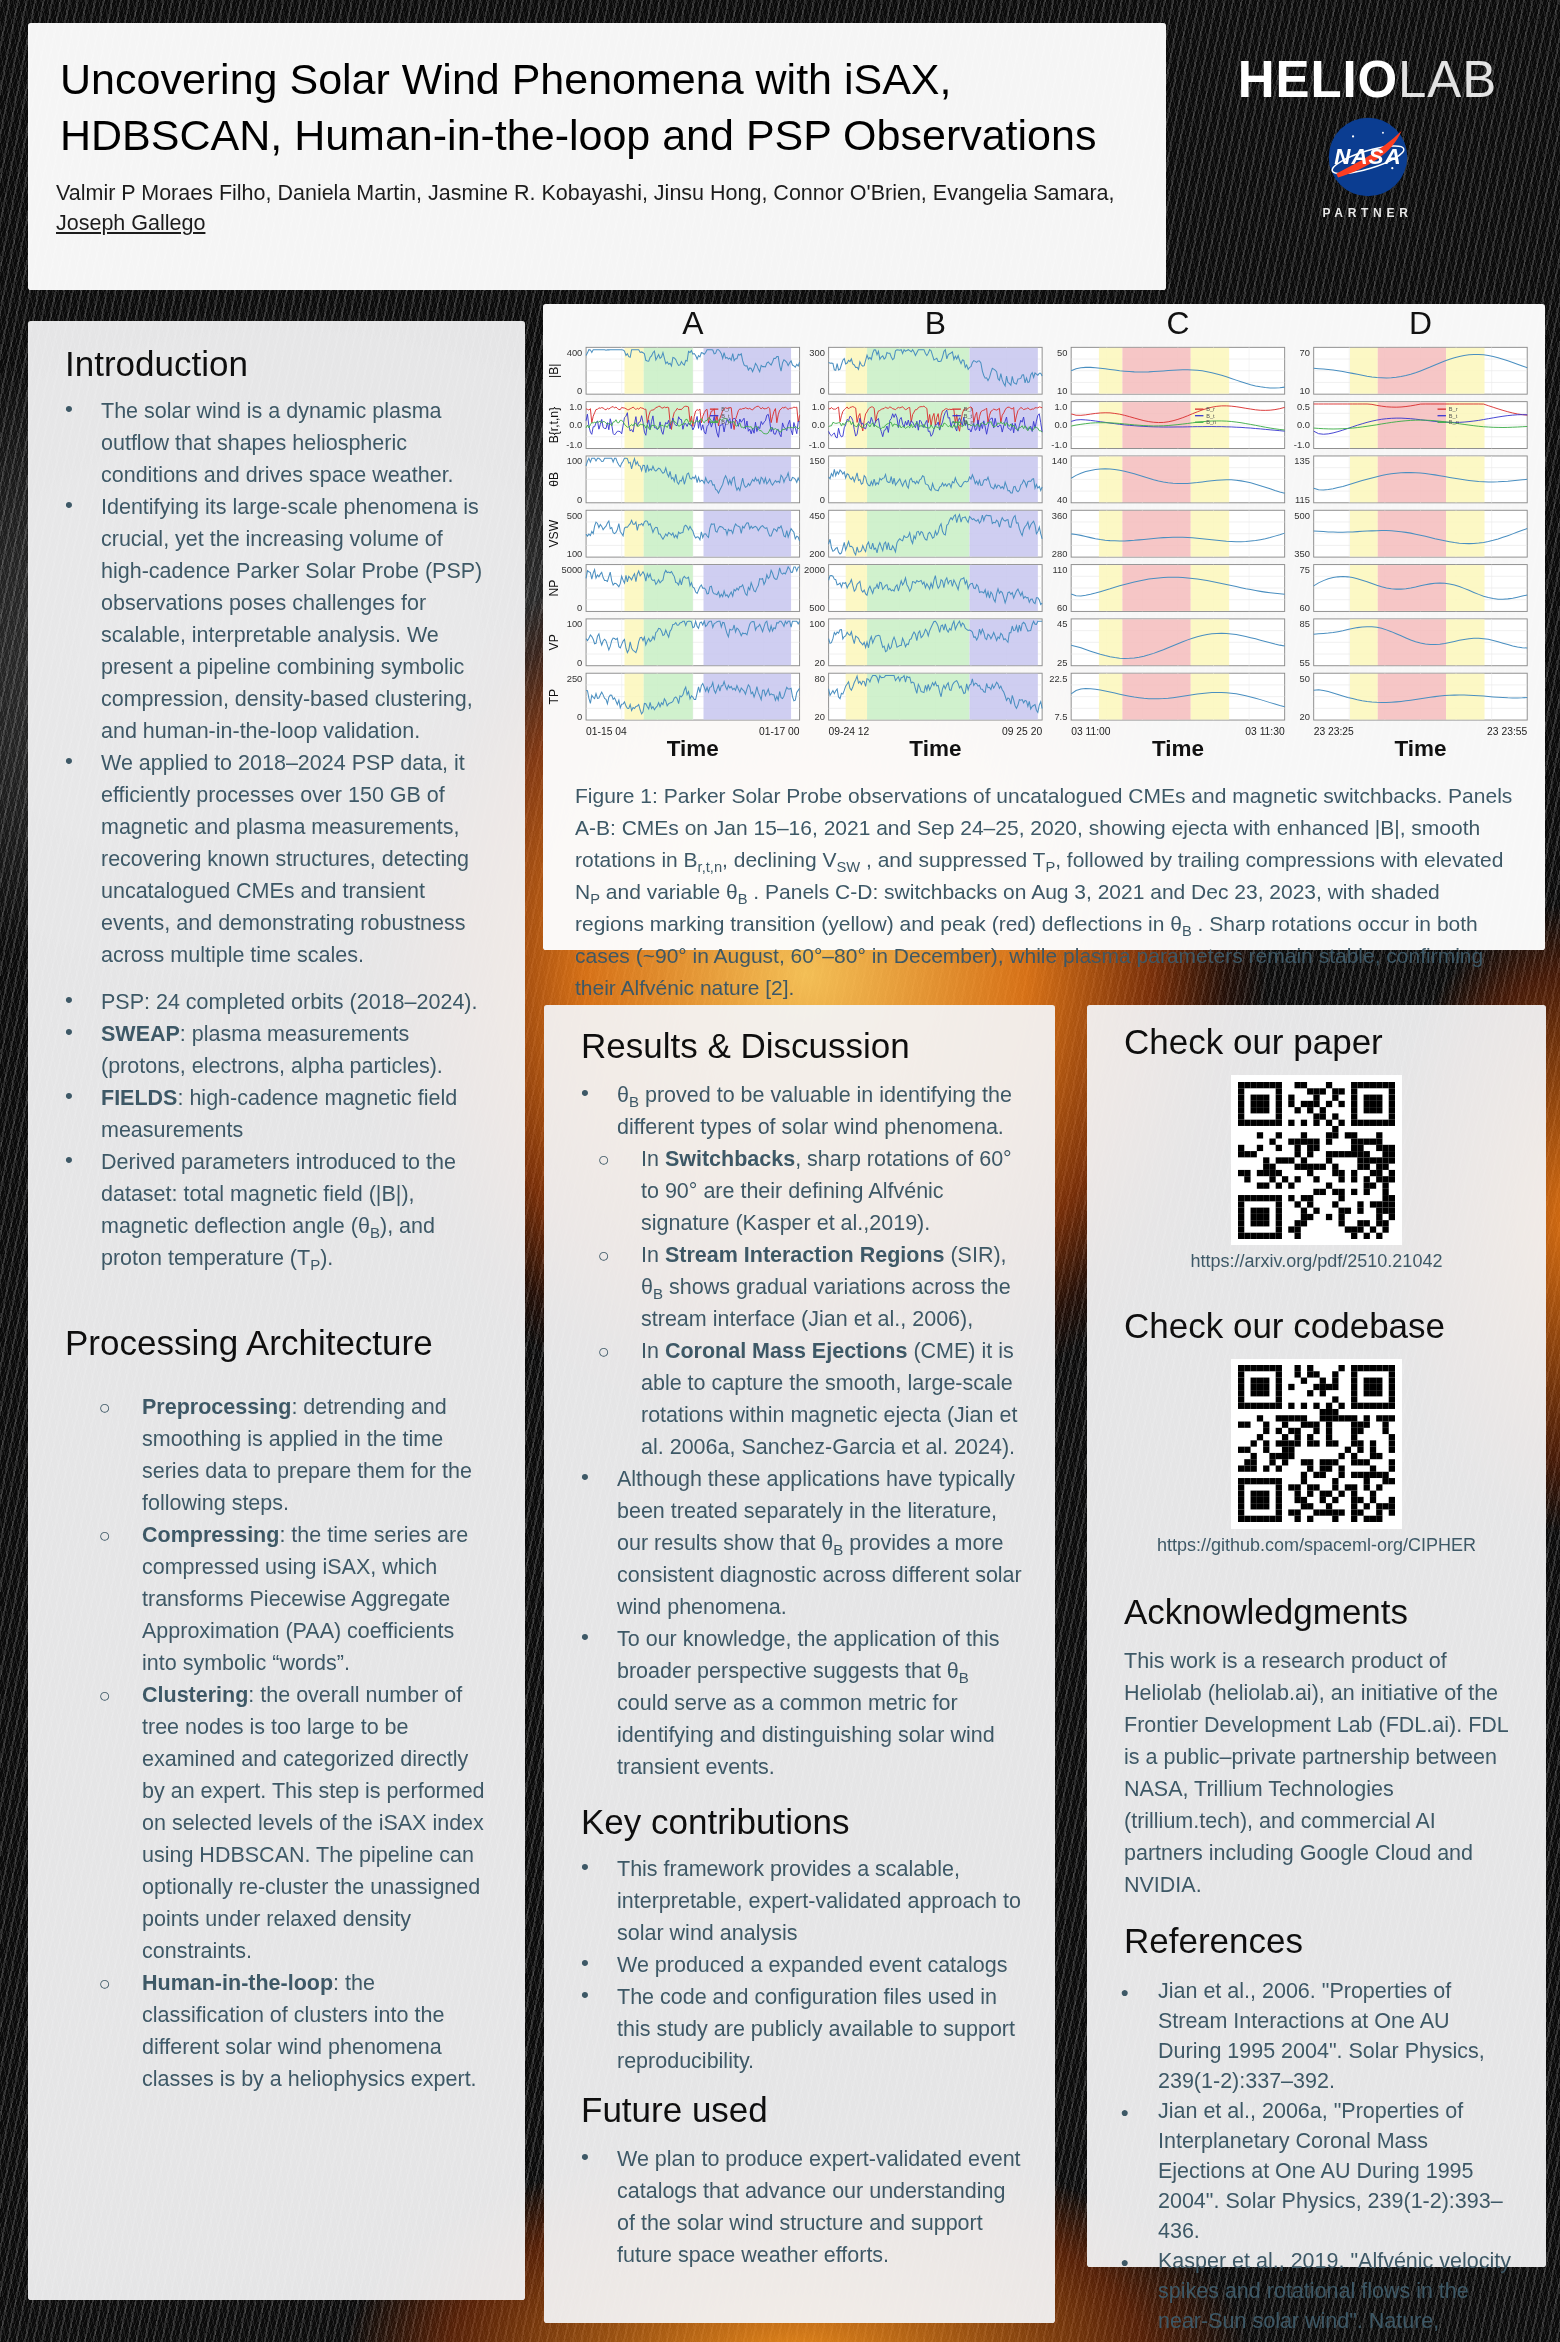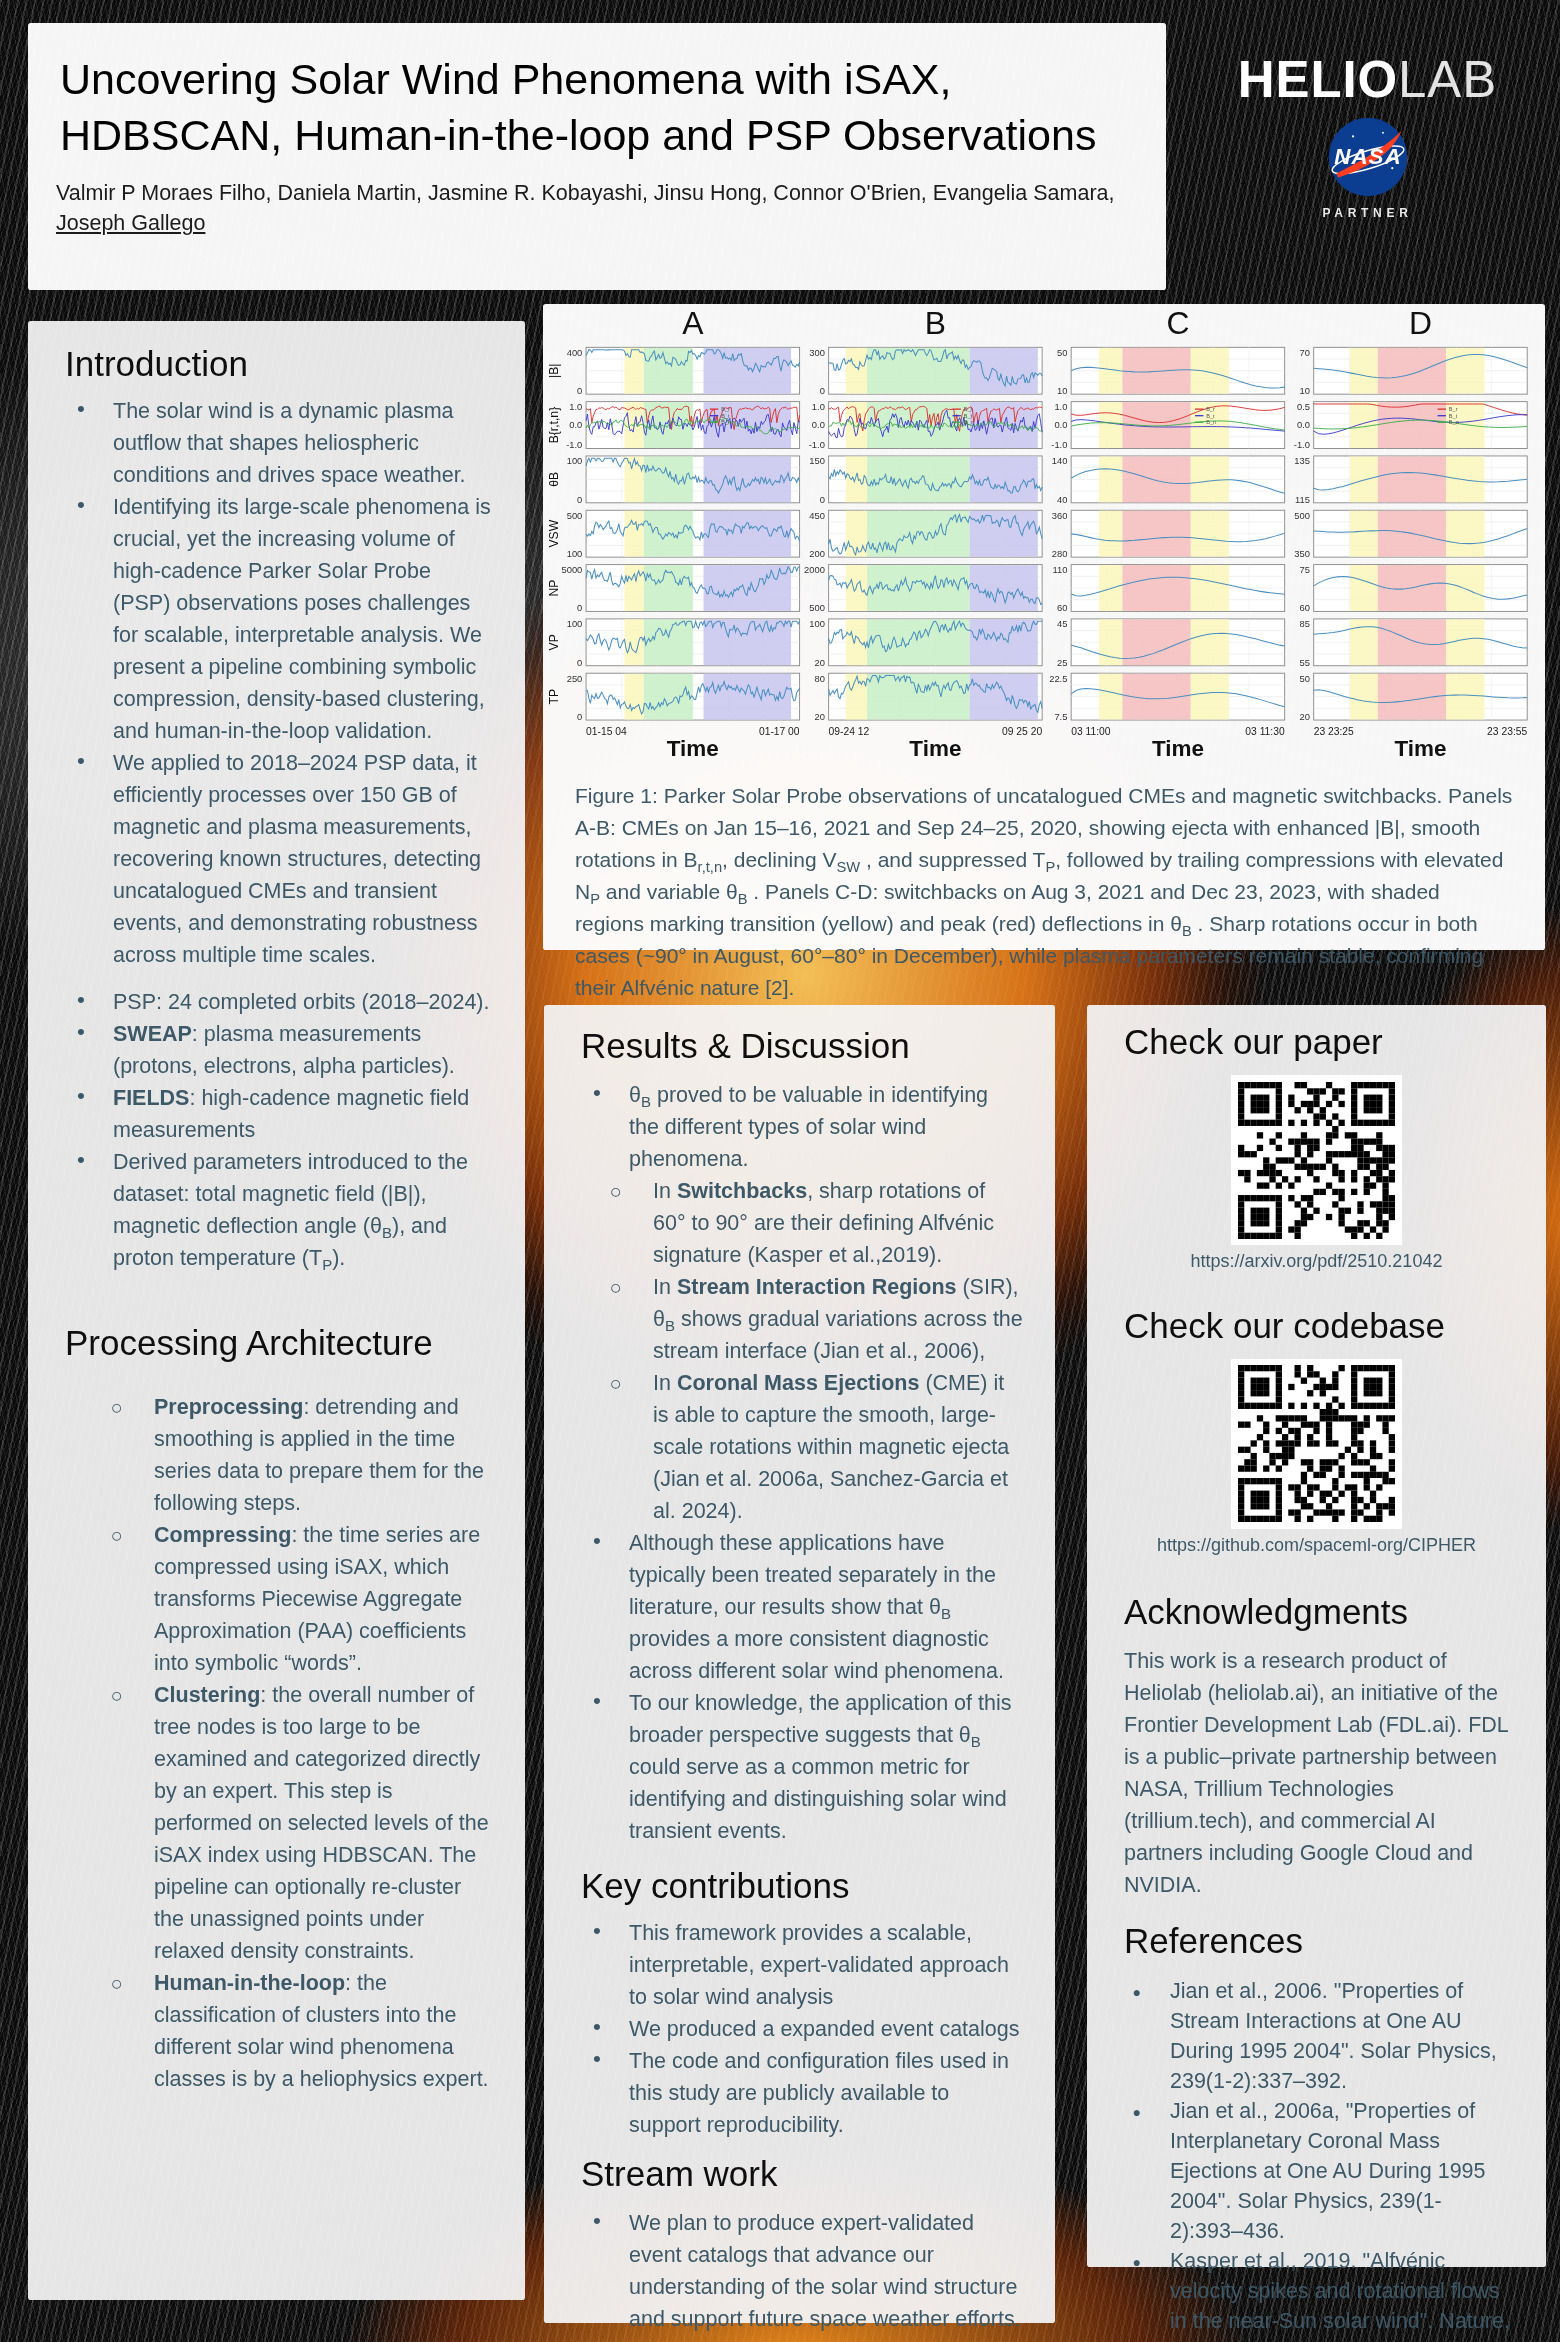--- a/index.html
+++ b/index.html
@@ -28,21 +28,21 @@
   #heliolab .hb{font-weight:800;}
   #heliolab .hl{font-weight:100;color:rgba(255,255,255,.88);}
   #nasa-wrap{margin-top:7.5px;}
   #partner{font-size:12px;font-weight:700;letter-spacing:4.7px;margin-top:3.7px;color:#e8e8e8;}
   
   #left-box{left:28px;top:321px;width:497px;height:1979px;}
   #figure-box{left:543px;top:304px;width:1002px;height:646px;background:rgba(252,252,252,.98);}
   #results-box{left:544px;top:1005px;width:511px;height:1318px;}
   #right-box{left:1087px;top:1005px;width:459px;height:1262px;}
   h2{font-size:35px;font-weight:400;color:#0e0e0e;margin:0;padding:0;}
-  .pad{padding:0 32px 0 36px;}
+  .pad{padding:0 32px 0 24px;}
   #left-box h2, #results-box h2, #right-box h2{padding-left:37px;}
   .body-text{color:#3d5866;font-size:21.5px;line-height:32px;}
   ul{list-style:none;margin:0;padding:0;}
   li{position:relative;margin:0;}
   .bul > li{padding-left:49px;}
   .bul > li::before{content:"\2022";position:absolute;left:13px;top:-1.9px;font-size:22.5px;}
   .dot-solid > li{padding-left:49px;}
   .dot-solid > li::before{content:"\25CF";position:absolute;left:7.5px;top:0;font-size:16px;}
   .sub > li{padding-left:49px;margin-left:41px;}
   .sub > li::before{content:"\25CB";position:absolute;left:5.6px;top:0;font-size:19.7px;}
@@ -617,21 +617,21 @@
     </ul>
     <div style="height:19px;"></div>
     <h2>Key contributions</h2>
     <div style="height:11.2px;"></div>
     <ul class="bul body-text pad">
       <li>This framework provides a scalable, interpretable, expert-validated approach to solar wind analysis</li>
       <li>We produced a expanded event catalogs</li>
       <li>The code and configuration files used in this study are publicly available to support reproducibility.</li>
     </ul>
     <div style="height:13px;"></div>
-    <h2>Stream work</h2>
+    <h2>Future used</h2>
     <div style="height:13px;"></div>
     <ul class="bul body-text pad">
       <li>We plan to produce expert-validated event catalogs that advance our understanding of the solar wind structure and support future space weather efforts.</li>
     </ul>
   </div>
 
   <div class="box" id="right-box">
     <div style="height:17px;"></div>
     <h2>Check our paper</h2>
     <div class="qr-frame">

